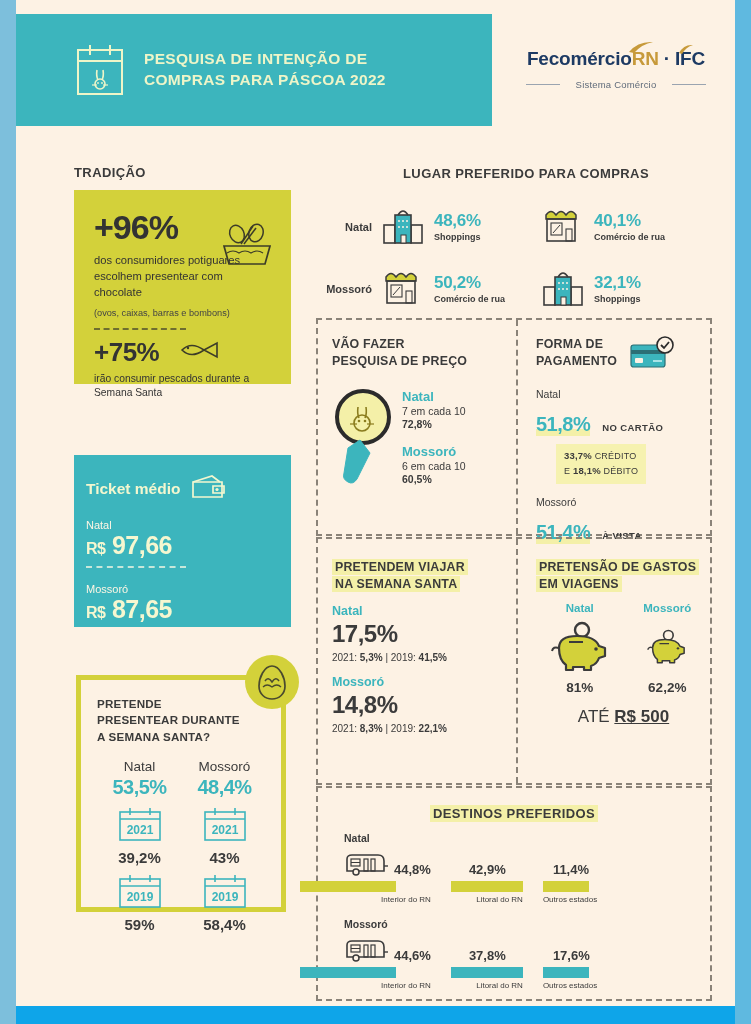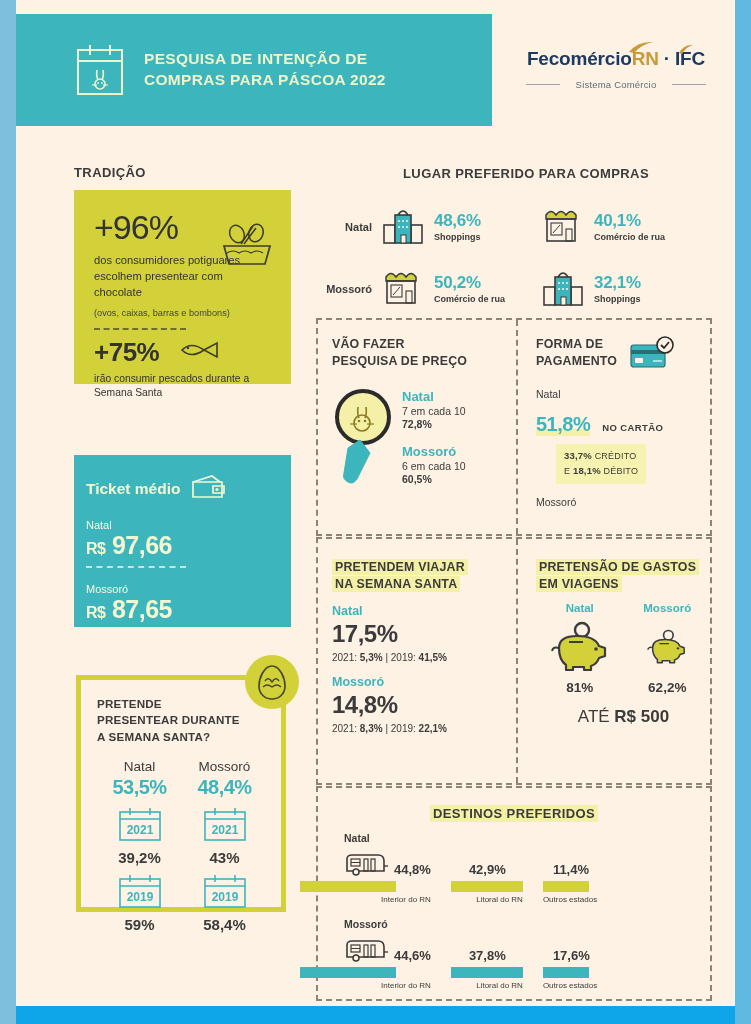--- a/index.html
+++ b/index.html
@@ -36,21 +36,21 @@
   
   .sec-title{font-size:13px;font-weight:bold;color:#3b3b3b;letter-spacing:.4px;}
   .hl{background:#f4f0a8;padding:1px 3px;}
 
   
   .tradicao-label{position:absolute;left:58px;top:165px;}
   .box-yellow{
     position:absolute;left:58px;top:190px;width:217px;height:194px;
     background:#d3d13a;box-sizing:border-box;padding:20px 18px 0 20px;
   }
-  .big96{font-size:34px;font-weight:normal;color:#333;line-height:1;letter-spacing:-1px;}
+  .big96{font-size:34px;font-weight:bold;color:#333;line-height:1;letter-spacing:-1px;}
   .yb-text{font-size:11.2px;color:#333;line-height:1.42;margin-top:9px;font-weight:500;}
   .yb-small{font-size:9.2px;color:#444;margin-top:7px;}
   .dash-sep{border-top:2.5px dashed #6e6e2f;margin:10px 0 9px 0;width:92px;}
   .big75{font-size:26px;font-weight:bold;color:#333;line-height:1;letter-spacing:-.5px;display:inline-block;vertical-align:middle;}
   .fish{display:inline-block;vertical-align:middle;margin-left:13px;}
   .yb-text2{font-size:10.3px;color:#333;line-height:1.4;margin-top:7px;font-weight:500;}
   .basket{position:absolute;right:16px;top:30px;}
 
   .box-teal{
     position:absolute;left:58px;top:455px;width:217px;height:172px;
@@ -113,21 +113,21 @@
   .pv-city{font-size:12.5px;font-weight:bold;color:#3cb5bd;margin-top:12px;}
   .pv-big{font-size:24px;font-weight:bold;color:#3b3b3b;letter-spacing:-.5px;margin-top:2px;}
   .pv-sub{font-size:10px;color:#3b3b3b;margin-top:4px;}
   .pv-sub b{font-weight:bold;}
 
   .pig-cols{display:flex;margin-top:10px;}
   .pig-col{flex:1;text-align:center;}
   .pig-city{font-size:11.5px;font-weight:bold;color:#3cb5bd;}
   .pig-pct{font-size:13.5px;font-weight:bold;color:#3b3b3b;margin-top:2px;}
   .pig-ate{text-align:center;font-size:17px;color:#3b3b3b;margin-top:12px;}
-  .pig-ate b{font-weight:bold;}
+  .pig-ate b{font-weight:bold;text-decoration:underline;}
 
   .dest-title{text-align:center;margin-top:16px;}
   .dest-block{margin-top:10px;padding-left:26px;}
   .dest-city{font-size:10.5px;font-weight:bold;color:#3b3b3b;margin-bottom:4px;}
   .dest-row{display:flex;align-items:flex-start;gap:20px;}
   .dest-item{position:relative;}
   .dest-top{display:flex;align-items:flex-end;gap:6px;height:30px;}
   .dest-pct{font-size:13px;font-weight:bold;color:#3b3b3b;line-height:1;margin-bottom:2px;}
   .dest-bar{height:11px;margin-top:3px;}
   .dest-lbl{font-size:8px;color:#3b3b3b;text-align:right;margin-top:3px;}
@@ -433,20 +433,24 @@
         <div class="fp-city">Natal</div>
         <div class="fp-row">
           <span class="fp-pct">51,8%</span>
           <span class="fp-lbl">NO CARTÃO</span>
         </div>
         <div class="fp-note">
           <div><b>33,7%</b><span> CRÉDITO</span></div>
           <div><span>E </span><b>18,1%</b><span> DÉBITO</span></div>
         </div>
         <div class="fp-city" style="margin-top:12px">Mossoró</div>
+        <div class="fp-row">
+          <span class="fp-pct">51,4%</span>
+          <span class="fp-lbl">À VISTA</span>
+        </div>
       </div>
     </div>
   </div>
 
   <div class="panel" id="panel-low">
     <div class="vdiv" style="left:198px"></div>
 
     <div class="pm-left" style="top:20px">
       <div class="pm-h">
         <div><span class="hl">PRETENDEM VIAJAR</span></div>

